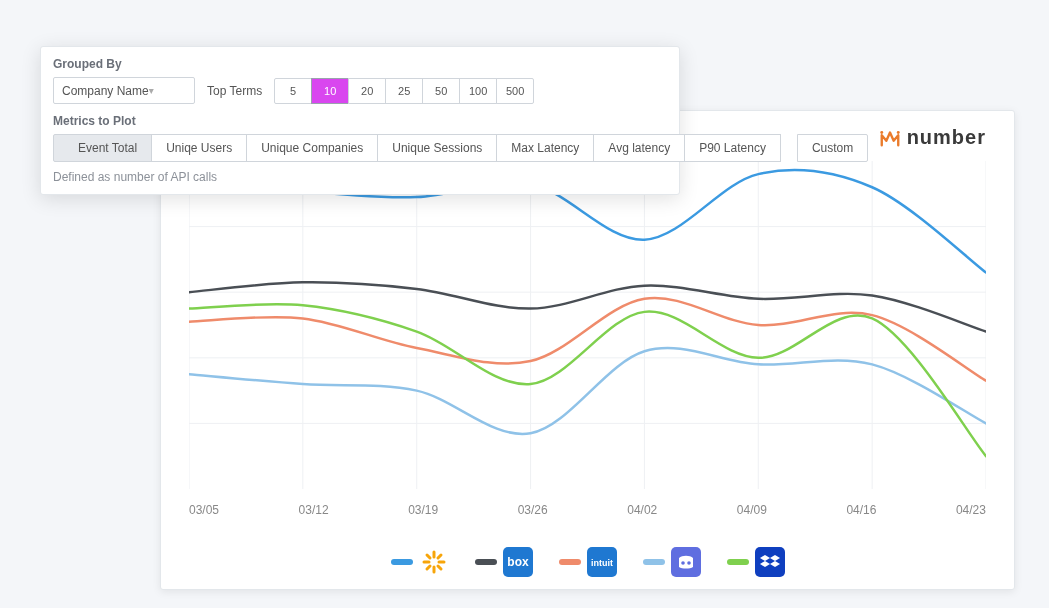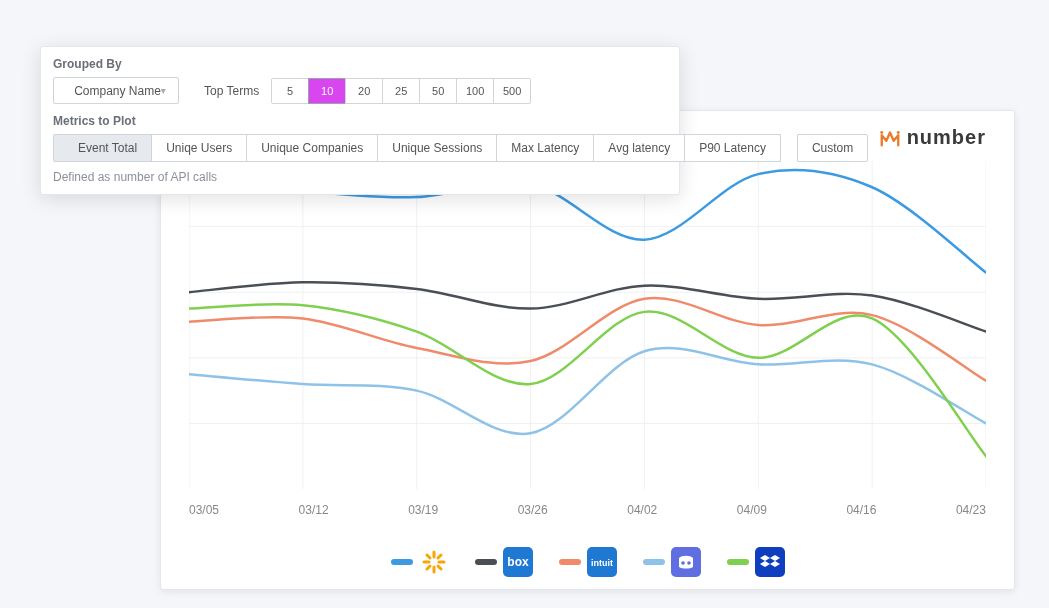--- a/index.html
+++ b/index.html
@@ -123,35 +123,34 @@
     margin-bottom: 10px;
   }
 
   .select-box {
     width: 116px;
     height: 25px;
     border: 1px solid #d0d5db;
     border-radius: 2px;
     display: flex;
     align-items: center;
-    justify-content: center;
-    padding: 0 0 0 8px;
+    justify-content: flex-start;
+    padding: 0 16px 0 8px;
     font-size: 12px;
     color: #555;
     background: #fff;
   }
   .select-box .chev {
     font-size: 10px;
     color: #aaa;
   }
 
   .top-terms-label {
     font-size: 12px;
     color: #555;
-    margin-left: 13px;
   }
 
   .seg-group {
     display: flex;
   }
   .seg-btn {
     border: 1px solid #d0d5db;
     margin-left: -1px;
     height: 24px;
     min-width: 24px;

